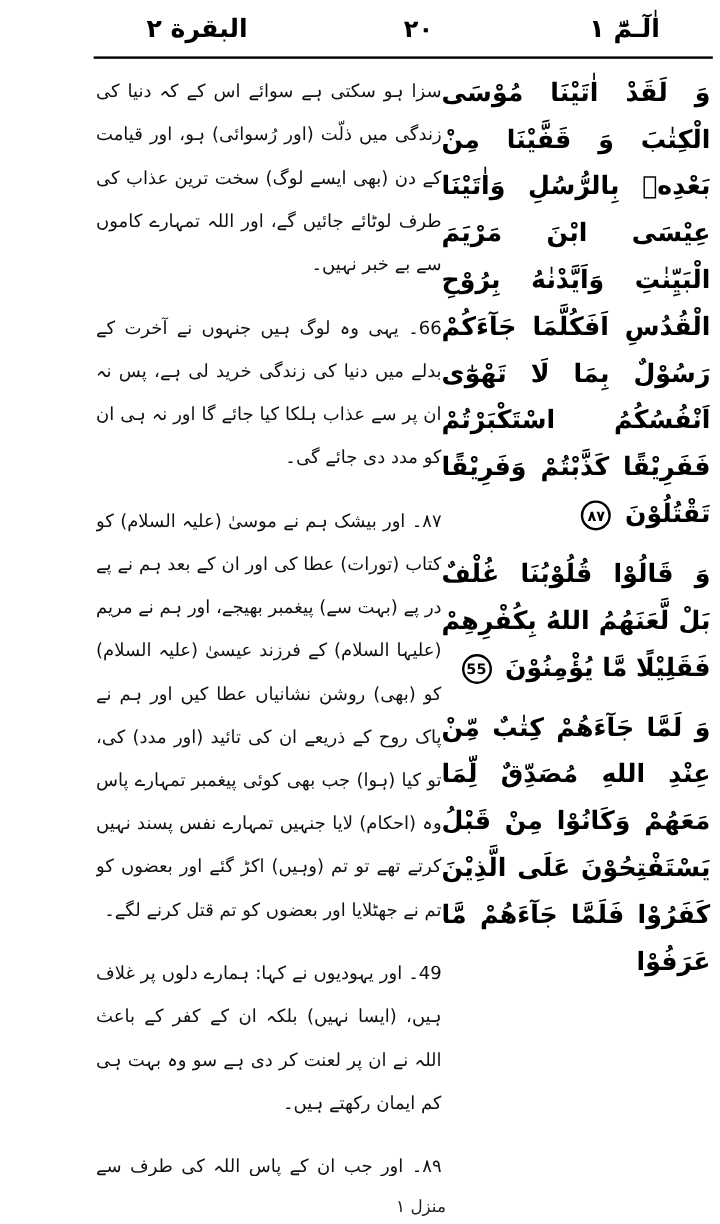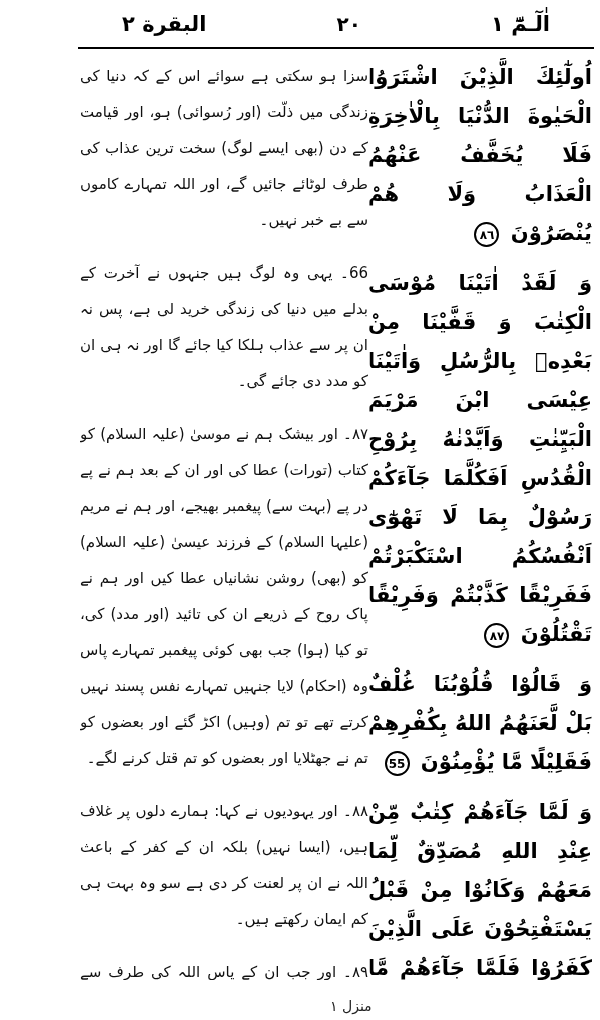--- a/index.html
+++ b/index.html
@@ -66,25 +66,24 @@
     <span class="hdr juz">اٰلٓـمّٓ ١</span>
   </header>
 
   <div class="divider"></div>
 
   <main class="columns">
     <section class="urdu-col" id="urdu-col">
         <div class="upara">سزا ہو سکتی ہے سوائے اس کے کہ دنیا کی زندگی میں ذلّت (اور رُسوائی) ہو، اور قیامت کے دن (بھی ایسے لوگ) سخت ترین عذاب کی طرف لوٹائے جائیں گے، اور اللہ تمہارے کاموں سے بے خبر نہیں۔</div>
         <div class="upara">66۔ یہی وہ لوگ ہیں جنہوں نے آخرت کے بدلے میں دنیا کی زندگی خرید لی ہے، پس نہ ان پر سے عذاب ہلکا کیا جائے گا اور نہ ہی ان کو مدد دی جائے گی۔</div>
         <div class="upara">۸۷۔ اور بیشک ہم نے موسیٰ (علیہ السلام) کو کتاب (تورات) عطا کی اور ان کے بعد ہم نے پے در پے (بہت سے) پیغمبر بھیجے، اور ہم نے مریم (علیہا السلام) کے فرزند عیسیٰ (علیہ السلام) کو (بھی) روشن نشانیاں عطا کیں اور ہم نے پاک روح کے ذریعے ان کی تائید (اور مدد) کی، تو کیا (ہوا) جب بھی کوئی پیغمبر تمہارے پاس وہ (احکام) لایا جنہیں تمہارے نفس پسند نہیں کرتے تھے تو تم (وہیں) اکڑ گئے اور بعضوں کو تم نے جھٹلایا اور بعضوں کو تم قتل کرنے لگے۔</div>
-        <div class="upara">۸۸۔ اور یہودیوں نے کہا: ہمارے دلوں پر غلاف ہیں، (ایسا نہیں) بلکہ ان کے کفر کے باعث اللہ نے ان پر لعنت کر دی ہے سو وہ بہت ہی کم ایمان رکھتے ہیں۔</div>
+        <div class="upara">49۔ اور یہودیوں نے کہا: ہمارے دلوں پر غلاف ہیں، (ایسا نہیں) بلکہ ان کے کفر کے باعث اللہ نے ان پر لعنت کر دی ہے سو وہ بہت ہی کم ایمان رکھتے ہیں۔</div>
         <div class="upara">۸۹۔ اور جب ان کے پاس اللہ کی طرف سے وہ کتاب (قرآن) آئی جو اس کتاب (تورات) کی (اصلاً) تصدیق کرنے والی ہے جو ان کے پاس موجود تھی، حالانکہ اس سے پہلے وہ خود (نبی آخر الزماں حضرت محمد ﷺ اور ان پر اترنے والی کتاب ’’قرآن‘‘ کے وسیلے سے)</div>
       </section>
     <section class="arabic-col" id="arabic-col">
-        <div class="verse"><span>اُولٰٓئِكَ الَّذِيْنَ اشْتَرَوُا الْحَيٰوةَ الدُّنْيَا بِالْاٰخِرَةِ فَلَا يُخَفَّفُ عَنْهُمُ الْعَذَابُ وَلَا هُمْ يُنْصَرُوْنَ </span><span class="vnum">٨٦</span></div>
         <div class="verse"><span>وَ لَقَدْ اٰتَيْنَا مُوْسَى الْكِتٰبَ وَ قَفَّيْنَا مِنْ بَعْدِهٖ بِالرُّسُلِ وَاٰتَيْنَا عِيْسَى ابْنَ مَرْيَمَ الْبَيِّنٰتِ وَاَيَّدْنٰهُ بِرُوْحِ الْقُدُسِ اَفَكُلَّمَا جَآءَكُمْ رَسُوْلٌ بِمَا لَا تَهْوٰٓى اَنْفُسُكُمُ اسْتَكْبَرْتُمْ فَفَرِيْقًا كَذَّبْتُمْ وَفَرِيْقًا تَقْتُلُوْنَ </span><span class="vnum">٨٧</span></div>
         <div class="verse"><span>وَ قَالُوْا قُلُوْبُنَا غُلْفٌ بَلْ لَّعَنَهُمُ اللهُ بِكُفْرِهِمْ فَقَلِيْلًا مَّا يُؤْمِنُوْنَ </span><span class="vnum">55</span></div>
         <div class="verse"><span>وَ لَمَّا جَآءَهُمْ كِتٰبٌ مِّنْ عِنْدِ اللهِ مُصَدِّقٌ لِّمَا مَعَهُمْ وَكَانُوْا مِنْ قَبْلُ يَسْتَفْتِحُوْنَ عَلَى الَّذِيْنَ كَفَرُوْا فَلَمَّا جَآءَهُمْ مَّا عَرَفُوْا </span></div>
       </section>
   </main>
 
   <footer class="page-footer">
     <span>منزل ١</span>
   </footer>
 

